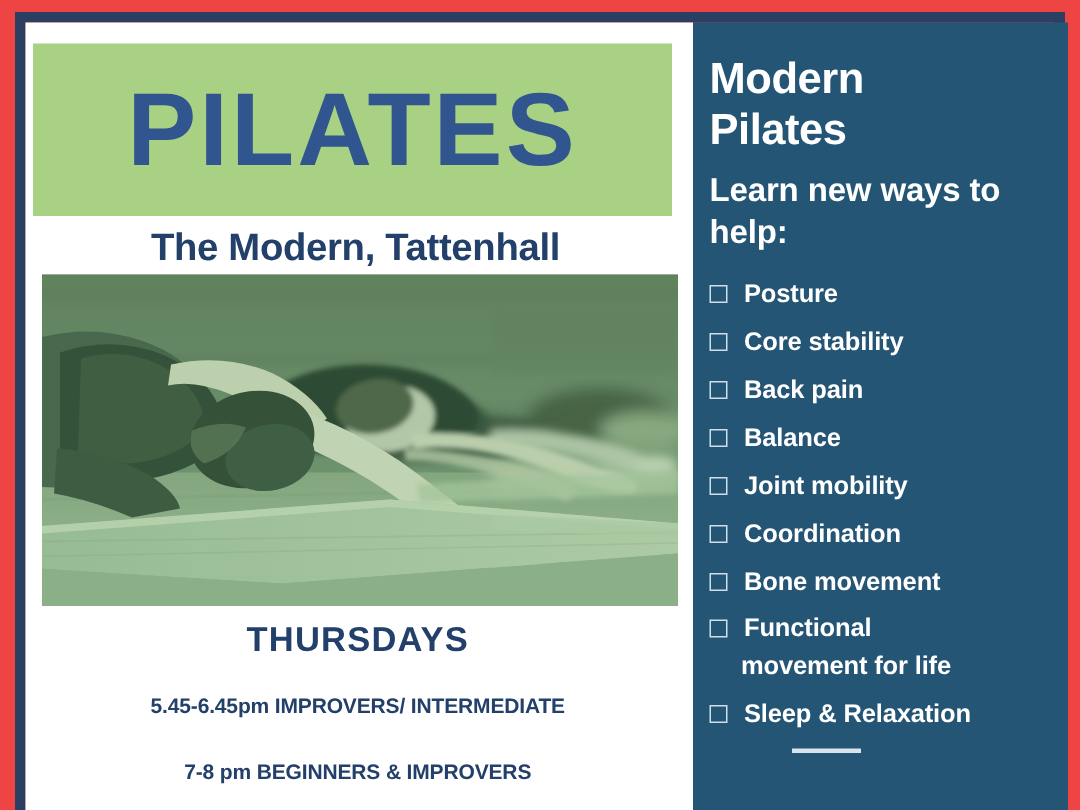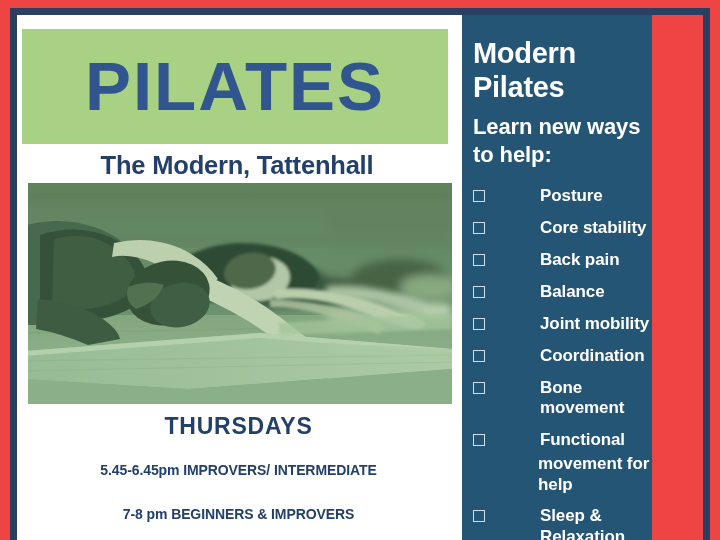--- a/index.html
+++ b/index.html
@@ -127,21 +127,21 @@
     white-space: nowrap;
   }
   .sched-line.first { margin-top: 22px; }
   .sched-line.second { margin-top: 28px; }
 
   
   .right-panel {
     position: absolute;
     left: 462px;
     top: 15px;
-    width: 190px;
+    width: 250px;
     height: 525px;
     background: #255575;
     color: #ffffff;
     box-sizing: border-box;
     padding: 22px 0 0 11px;
   }
   .panel-heading {
     font-size: 29px;
     font-weight: bold;
     line-height: 1.17;
@@ -160,21 +160,20 @@
     list-style: none;
   }
   .benefit-list li {
     display: flex;
     align-items: flex-start;
     font-size: 17px;
     font-weight: bold;
     line-height: 1.2;
     margin-bottom: 11.5px;
     letter-spacing: -0.1px;
-    gap: 44px;
   }
   .benefit-list li .cbox {
     flex: none;
     width: 10px;
     height: 10px;
     border: 1.5px solid #cfe0ea;
     margin-right: 11px;
     margin-top: 4px;
   }
   .benefit-list li .cbox-spacer {
@@ -367,21 +366,21 @@
       <li>
         <span class="cbox"></span>
         <span class="btext">Bone movement</span>
       </li>
       <li class="wrap">
         <span class="cbox"></span>
         <span class="btext">Functional</span>
       </li>
       <li class="contd">
         <span class="cbox-spacer"></span>
-        <span class="btext">movement for help</span>
+        <span class="btext">movement for life</span>
       </li>
       <li>
         <span class="cbox"></span>
         <span class="btext">Sleep &amp; Relaxation</span>
       </li>
     </ul>
 
     <div class="panel-divider"></div>
   </div>
 

